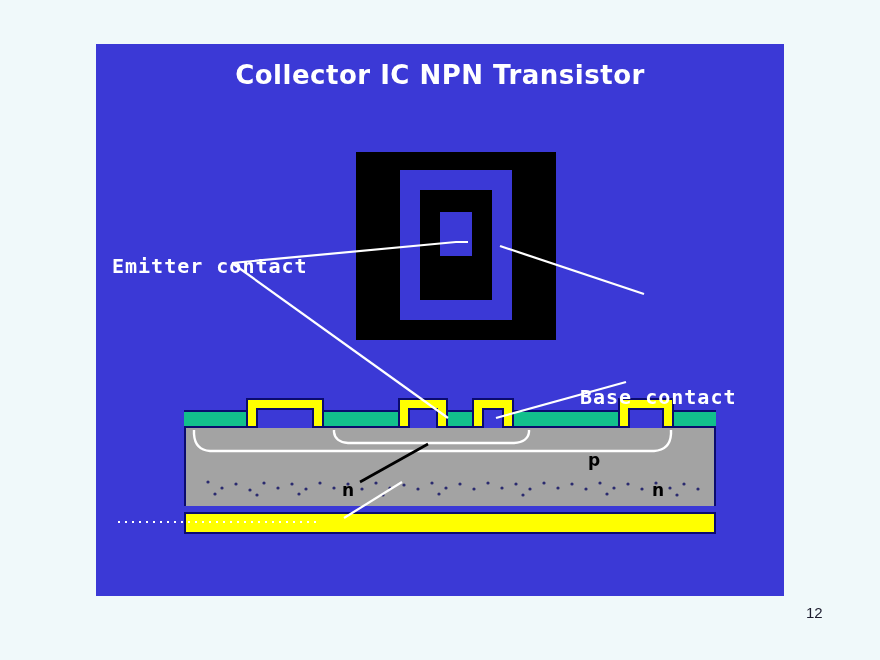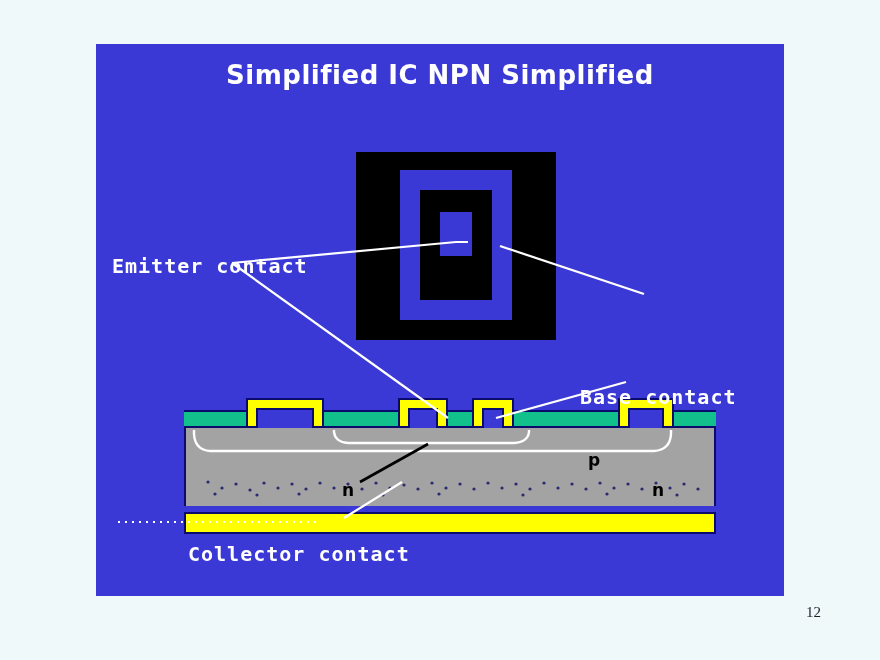--- a/index.html
+++ b/index.html
@@ -167,30 +167,30 @@
     left: 0; top: 0;
     width: 688px; height: 552px;
     pointer-events: none;
   }
 
   #page-number {
     position: absolute;
     left: 806px;
     top: 604px;
     color: #1c1c2e;
-    font-family: Liberation Serif, serif;
+    font-family: Liberation Sans, sans-serif;
     font-size: 15px;
   }
 </style>
 </head>
 <body>
 
 <div id="slide">
 
-  <div id="slide-title">Simplified IC NPN Simplified</div>
+  <div id="slide-title">Collector IC NPN Transistor</div>
 
   <div id="topview">
     <div class="ring-blue">
       <div class="ring-black">
         <div class="core-blue"></div>
       </div>
     </div>
   </div>
 
   <div id="xsec">
@@ -269,21 +269,20 @@
       </g>
     </svg>
 
     <div class="dope-label" id="dope-n-left">n</div>
     <div class="dope-label" id="dope-p">p</div>
     <div class="dope-label" id="dope-n-right">n</div>
   </div>
 
   <div class="slide-label" id="label-emitter">Emitter contact</div>
   <div class="slide-label" id="label-base">Base contact</div>
-  <div class="slide-label" id="label-collector">Collector contact</div>
 
   <svg id="leaders" viewBox="0 0 688 552">
 
     <polyline points="136,219 360,198 372,198" fill="none" stroke="#ffffff" stroke-width="2.2"></polyline>
     <polyline points="136,219 352,374" fill="none" stroke="#ffffff" stroke-width="2.2"></polyline>
 
     <polyline points="548,250 404,202" fill="none" stroke="#ffffff" stroke-width="2.2"></polyline>
     <polyline points="530,338 400,374" fill="none" stroke="#ffffff" stroke-width="2.2"></polyline>
 
     <line x1="22" y1="478" x2="222" y2="478" stroke="#ffffff" stroke-width="2" stroke-dasharray="2 5"></line>

